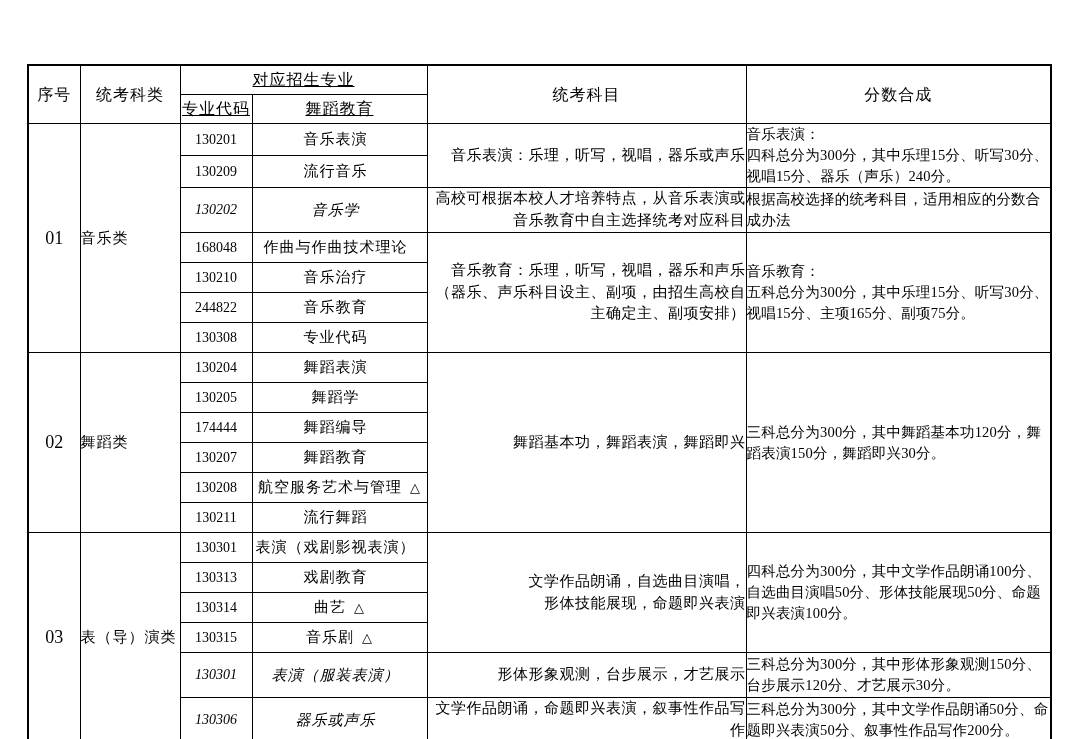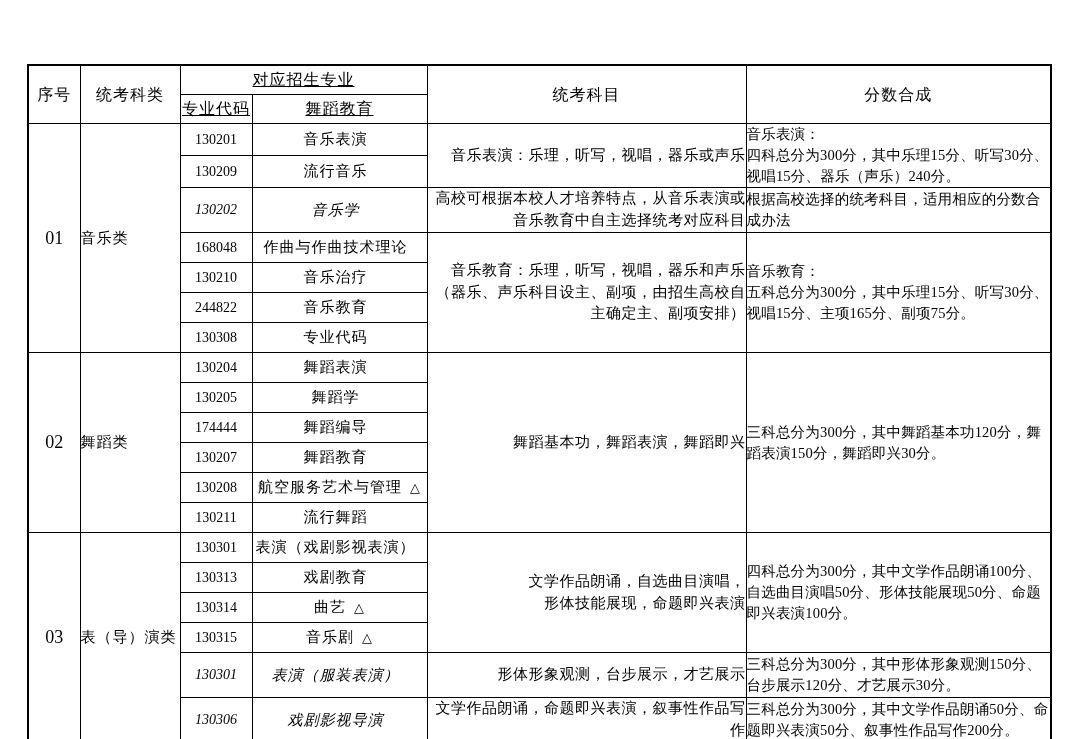--- a/index.html
+++ b/index.html
@@ -196,21 +196,21 @@
           <td class="c-name row-code"><span>音乐剧</span><span class="tri">△</span></td>
         </tr>
         <tr>
           <td class="c-code row-code-tall">130301</td>
           <td class="c-name row-code-tall"><span>表演（服装表演）</span><span class="tri"></span></td>
           <td class="c-subj">形体形象观测，台步展示，才艺展示</td>
           <td class="c-score">三科总分为300分，其中形体形象观测150分、台步展示120分、才艺展示30分。</td>
         </tr>
         <tr>
           <td class="c-code row-code-tall">130306</td>
-          <td class="c-name row-code-tall"><span>戏剧影视导演</span><span class="tri"></span></td>
+          <td class="c-name row-code-tall"><span>器乐或声乐</span><span class="tri"></span></td>
           <td class="c-subj">文学作品朗诵，命题即兴表演，叙事性作品写作</td>
           <td class="c-score">三科总分为300分，其中文学作品朗诵50分、命题即兴表演50分、叙事性作品写作200分。</td>
         </tr>
 
       </tbody>
     </table>
   </div>
 </div>
 
 </body></html>

